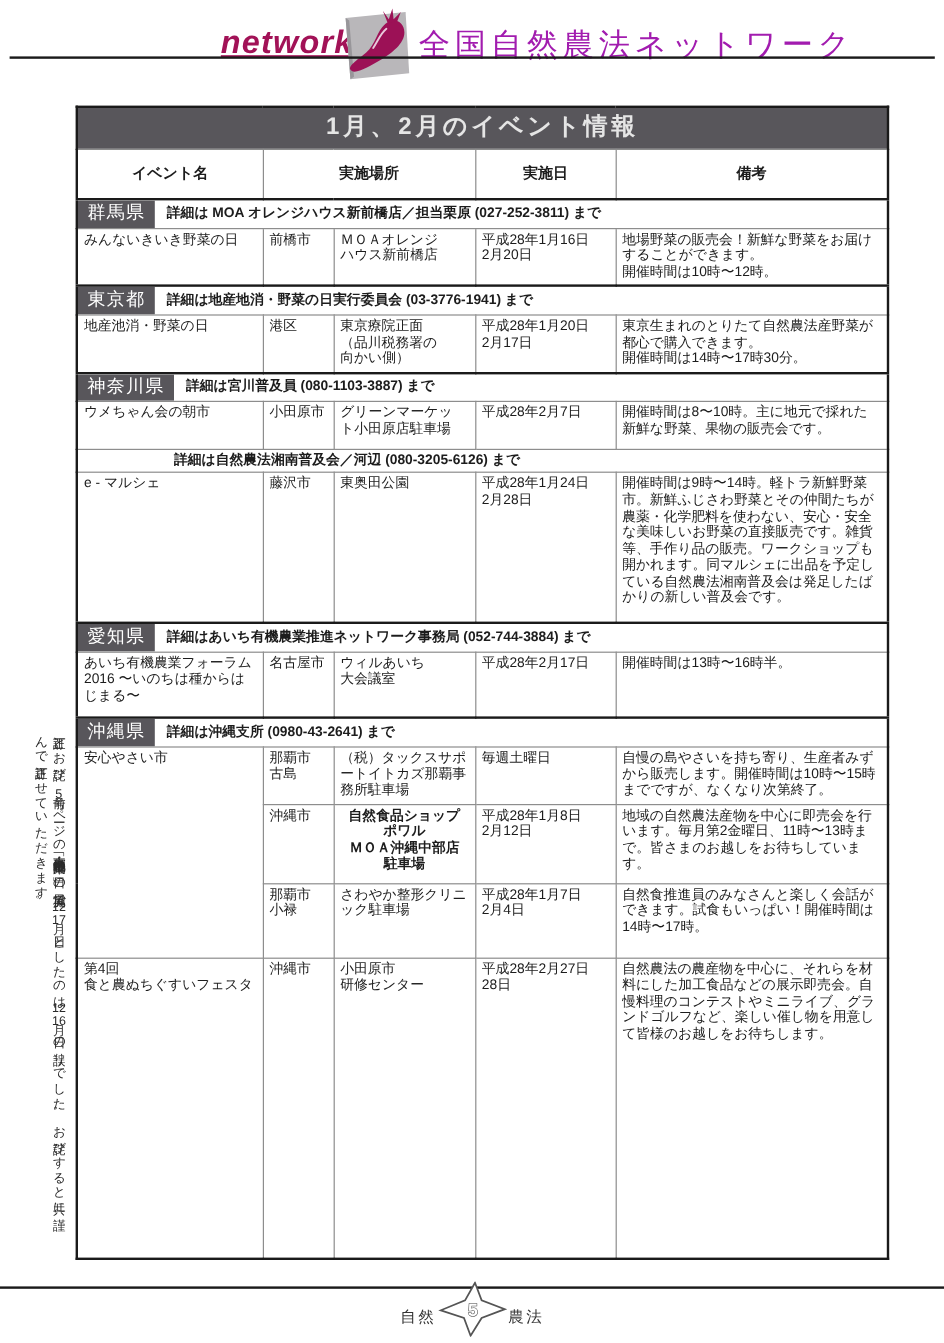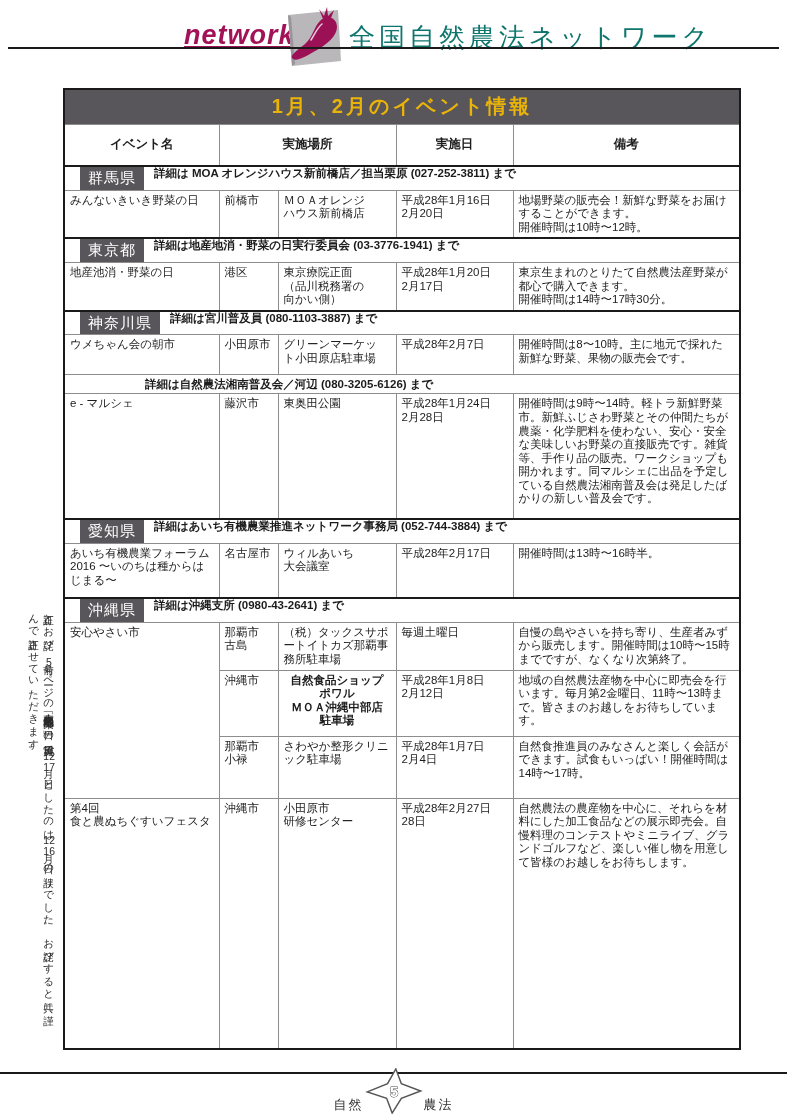--- a/index.html
+++ b/index.html
@@ -30,21 +30,21 @@
   .logo {
     position: absolute;
     left: 281px; top: 6px;
     width: 64px; height: 62px;
   }
   .org-title {
     position: absolute;
     left: 349px; top: 20px;
     font-family: "Liberation Serif", "DejaVu Serif", serif;
     font-size: 26px;
-    color: #0f766e;
+    color: #a21caf;
     letter-spacing: 4px;
     white-space: nowrap;
     text-align: center;
   }
   .header-rule {
     position: absolute;
     left: 8px; right: 8px; top: 47px;
     height: 2px;
     background: #1a1a1a;
   }
@@ -76,40 +76,40 @@
   }
   .events td {
     border: 1px solid #8d8d8d;
     vertical-align: top;
     white-space: pre-line;
     padding: 3px 5px;
     overflow: hidden;
   }
   .title-row td {
     background: var(--band, #58565b);
-    color: #eab308;
+    color: #e5e5e5;
     text-align: center;
     vertical-align: middle;
     font-size: 20px;
     font-weight: bold;
     letter-spacing: 3px;
     padding: 0;
   }
   .head-row td {
     text-align: center;
     vertical-align: middle;
     font-weight: bold;
     font-size: 12.5px;
   }
   .band-row td {
     border-top: 2px solid #1a1a1a;
     padding: 0;
     vertical-align: middle;
   }
-  .band { display: flex; align-items: flex-start; height: 100%; margin-left: 15px; }
+  .band { display: flex; align-items: center; height: 100%; }
   .pref {
     background: var(--band, #58565b);
     color: #ffffff;
     font-size: 15px;
     font-weight: 500;
     letter-spacing: 1px;
     padding: 2px 8px 3px 8px;
     display: flex; align-items: center;
     flex: 0 0 auto;
   }
@@ -129,21 +129,21 @@
     position: absolute;
     left: 0; right: 0; top: 1072px;
     height: 2px;
     background: #1a1a1a;
   }
   .page-badge {
     position: absolute;
     left: 0; right: 0; top: 1074px;
     display: flex;
     justify-content: center;
-    align-items: flex-end;
+    align-items: center;
     gap: 1px;
   }
   .badge-label {
     font-size: 13px;
     color: #333;
     letter-spacing: 2px;
     padding-top: 8px;
   }
   .star-wrap { width: 58px; height: 46px; margin-top: -6px; }
 </style>

